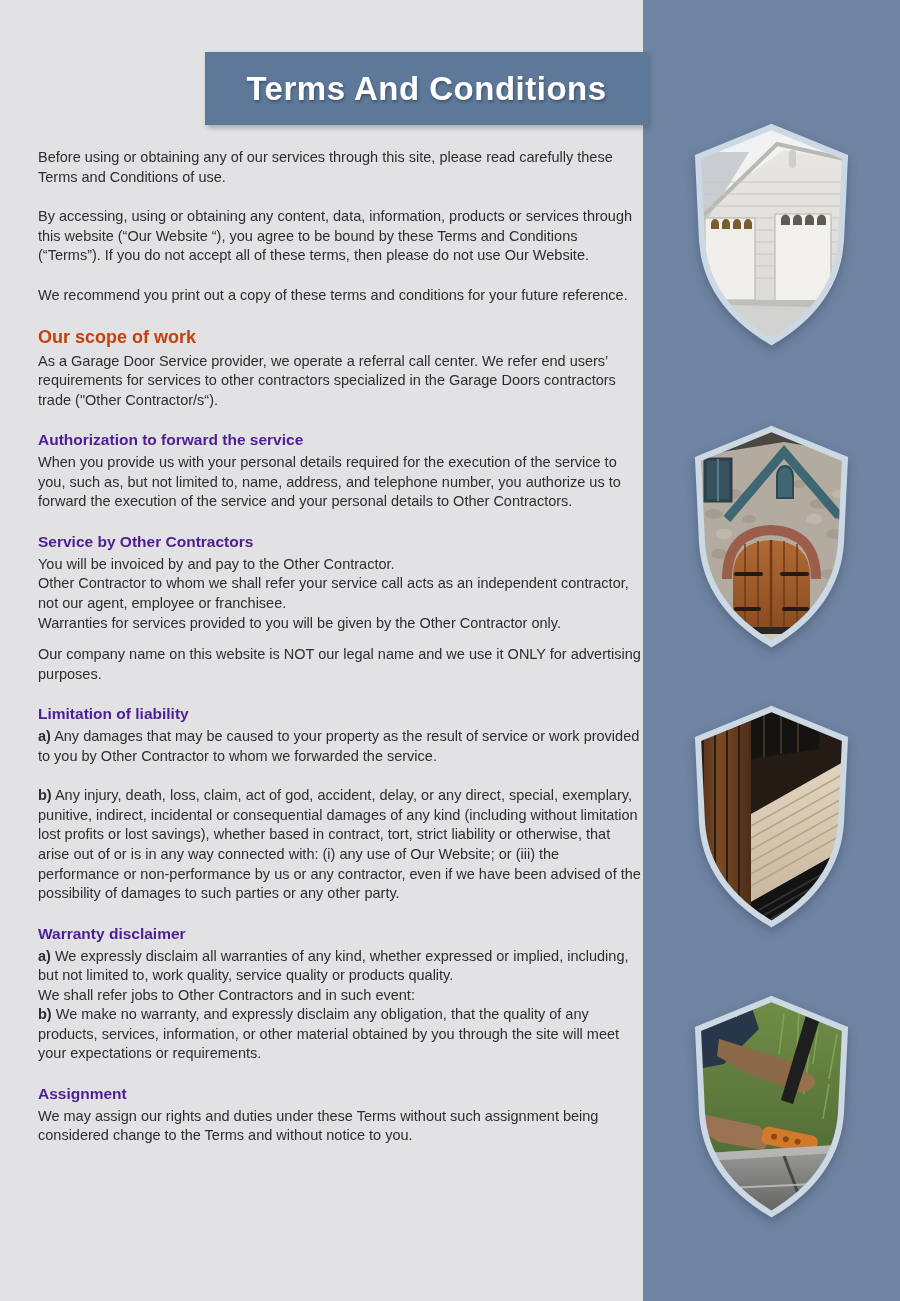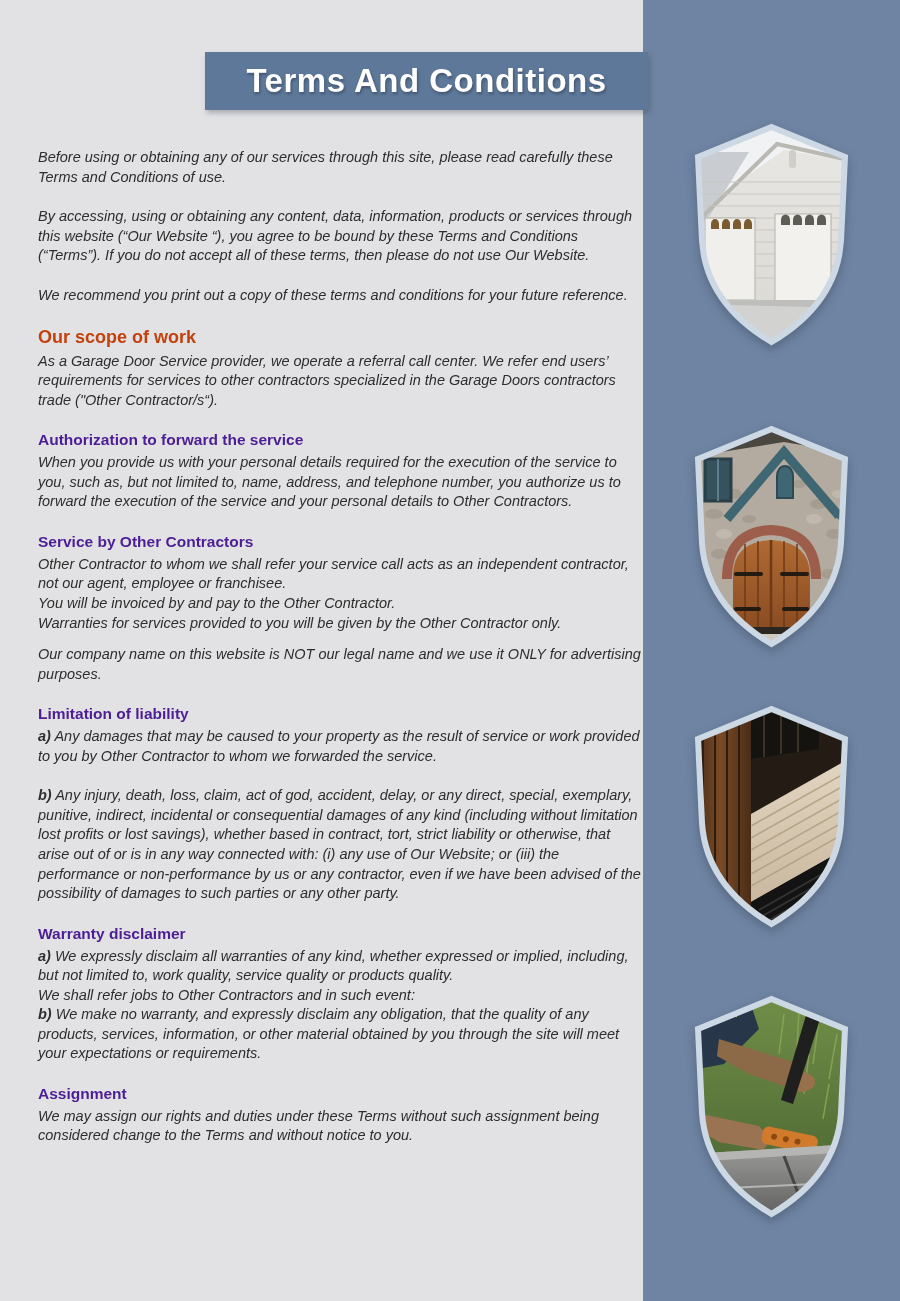--- a/index.html
+++ b/index.html
@@ -13,35 +13,35 @@
   .sidebar{
     position:absolute;top:0;right:0;width:257px;height:1301px;
     background:#6e84a2;
   }
   .shield{
     position:absolute;left:46px;width:165px;height:228px;
     filter:drop-shadow(0 4px 5px rgba(40,50,70,.35));
   }
   
   .banner{
-    position:absolute;left:205px;top:52px;width:443px;height:58px;
+    position:absolute;left:205px;top:52px;width:443px;height:73px;
     background:#5d7899;
     display:flex;align-items:center;justify-content:center;
     box-shadow:2px 3px 5px rgba(60,70,90,.35);
   }
   .banner h1{
     margin:0;color:#ffffff;font-size:33px;font-weight:700;letter-spacing:.5px;
     text-shadow:1px 2px 3px rgba(30,40,60,.45);
   }
   
   .content{
     position:absolute;left:38px;top:0;width:604px;padding-top:148px;
     font-size:14.5px;line-height:1.35;
   }
-  .content p{margin:0 0 20px;font-style:italic;}
+  .content p{margin:0 0 20px;}
   .content p.tight{margin-bottom:0;}
   .content p.mt20{margin-top:12px;}
   .h-large{
     margin:20px 0 2px;font-size:18px;font-weight:700;color:#c2410c;
   }
   .h-small{
     margin:20px 0 2px;font-size:15.5px;font-weight:700;color:#4c1d95;
   }
   b{font-weight:700;}
 </style>
@@ -288,22 +288,22 @@
   <p>By accessing, using or obtaining any content, data, information, products or services through this website (“Our Website “), you agree to be bound by these Terms and Conditions (“Terms”). If you do not accept all of these terms, then please do not use Our Website.</p>
   <p>We recommend you print out a copy of these terms and conditions for your future reference.</p>
 
   <h2 class="h-large">Our scope of work</h2>
   <p>As a Garage Door Service provider, we operate a referral call center. We refer end users’ requirements for services to other contractors specialized in the Garage Doors contractors trade ("Other Contractor/s“).</p>
 
   <h3 class="h-small">Authorization to forward the service</h3>
   <p>When you provide us with your personal details required for the execution of the service to you, such as, but not limited to, name, address, and telephone number, you authorize us to forward the execution of the service and your personal details to Other Contractors.</p>
 
   <h3 class="h-small">Service by Other Contractors</h3>
+  <p class="tight">You will be invoiced by and pay to the Other Contractor.</p>
   <p class="tight">Other Contractor to whom we shall refer your service call acts as an independent contractor, not our agent, employee or franchisee.</p>
-  <p class="tight">You will be invoiced by and pay to the Other Contractor.</p>
   <p class="tight">Warranties for services provided to you will be given by the Other Contractor only.</p>
   <p class="mt20">Our company name on this website is NOT our legal name and we use it ONLY for advertising purposes.</p>
 
   <h3 class="h-small">Limitation of liability</h3>
   <p><b>a)</b><span> Any damages that may be caused to your property as the result of service or work provided to you by Other Contractor to whom we forwarded the service.</span></p>
   <p><b>b)</b><span> Any injury, death, loss, claim, act of god, accident, delay, or any direct, special, exemplary, punitive, indirect, incidental or consequential damages of any kind (including without limitation lost profits or lost savings), whether based in contract, tort, strict liability or otherwise, that arise out of or is in any way connected with: (i) any use of Our Website; or (iii) the performance or non-performance by us or any contractor, even if we have been advised of the possibility of damages to such parties or any other party.</span></p>
 
   <h3 class="h-small">Warranty disclaimer</h3>
   <p class="tight"><b>a)</b><span> We expressly disclaim all warranties of any kind, whether expressed or implied, including, but not limited to, work quality, service quality or products quality.</span></p>
   <p class="tight">We shall refer jobs to Other Contractors and in such event:</p>

